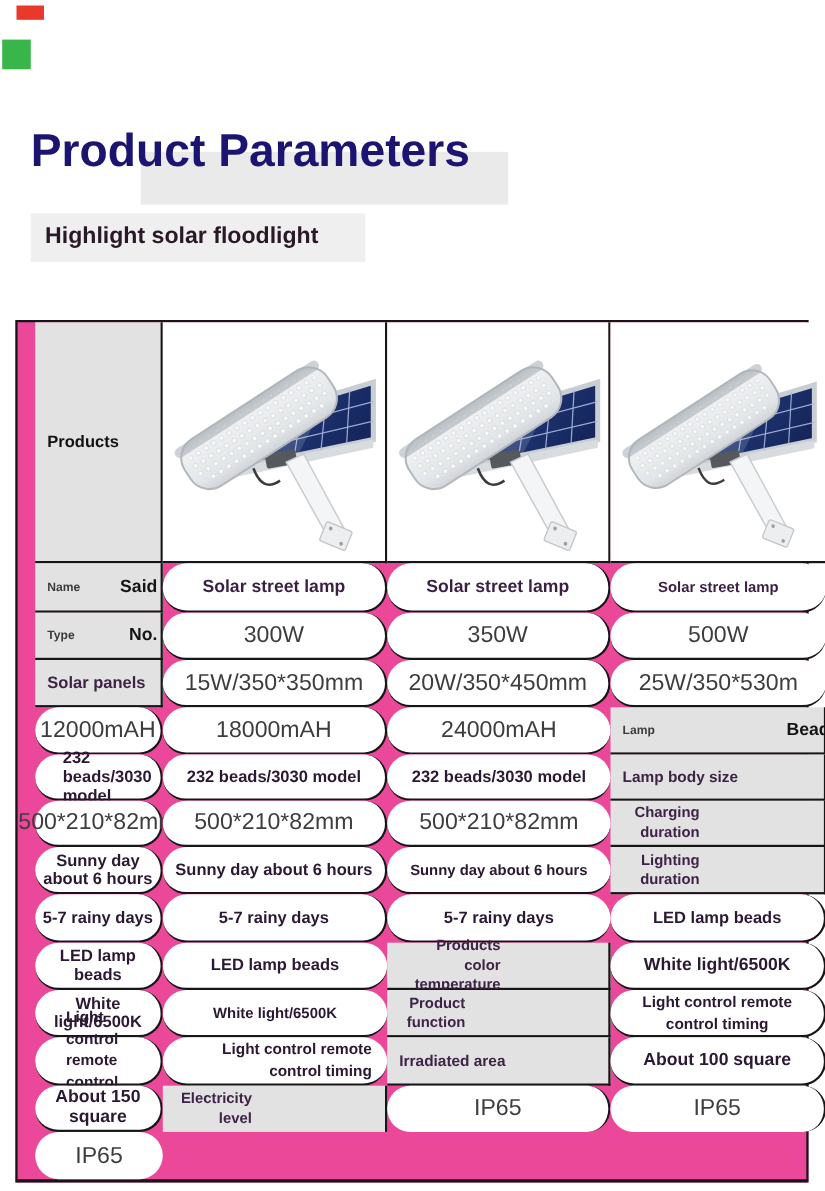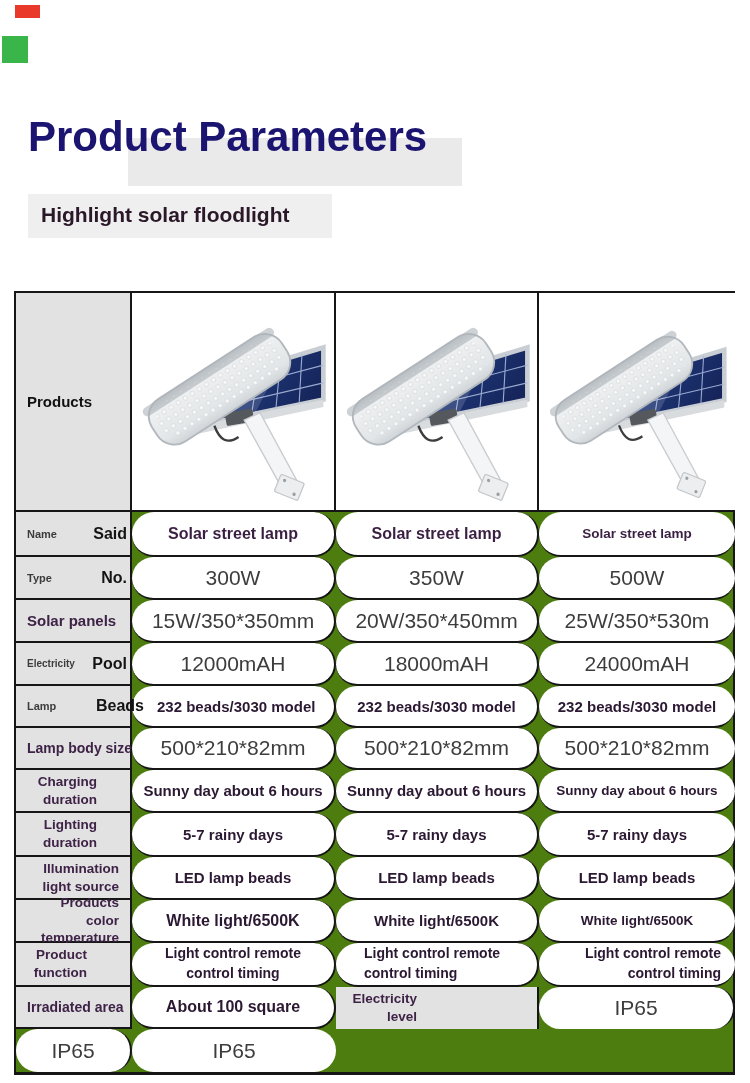--- a/index.html
+++ b/index.html
@@ -23,21 +23,22 @@
     font-weight:bold; color:#2a1728;
   }
 
   
   .spec-table {
     position:absolute; left:14px; top:291px; width:721px;
     display:grid;
     grid-template-columns:116px 204px 203px 196px;
     grid-template-rows:219px 45px 43px 43px 43px 42px 42px 43px 44px 43px 43px 44px 42px 43px;
     border:2px solid #161616; border-bottom-width:3px;
-    background:#4d7c0f;
+    background:#ec4899;
+    padding-left:16px;
   }
   .cell {
     border-right:2px solid #161616; border-bottom:2px solid #161616;
     display:flex; align-items:center; justify-content:center;
     overflow:visible; background:#fff; position:relative;
   }
   .cell.last-col { border-right:none; }
   .cell.last-row { border-bottom:none; }
 
   .lbl { background:#e2e2e2; justify-content:flex-start; padding:2px 4px 2px 11px; }
@@ -183,24 +184,20 @@
   <div class="cell val">
       <span class="v-plain">15W/350*350mm</span>
     </div>
   <div class="cell val">
       <span class="v-plain">20W/350*450mm</span>
     </div>
   <div class="cell val last-col">
       <span class="v-plain">25W/350*530m</span>
     </div>
 
-  <div class="cell lbl two-part">
-    <span class="lbl-small" style="font-size:10px">Electricity</span>
-    <span class="lbl-big">Pool</span>
-  </div>
   <div class="cell val">
       <span class="v-plain">12000mAH</span>
     </div>
   <div class="cell val">
       <span class="v-plain">18000mAH</span>
     </div>
   <div class="cell val last-col">
       <span class="v-plain">24000mAH</span>
     </div>
 
@@ -250,23 +247,20 @@
   <div class="cell val">
       <span class="v-bold">5-7 rainy days</span>
     </div>
   <div class="cell val">
       <span class="v-bold">5-7 rainy days</span>
     </div>
   <div class="cell val last-col">
       <span class="v-bold">5-7 rainy days</span>
     </div>
 
-  <div class="cell lbl">
-    <span class="lbl-bold" style="width:92px">Illumination light source</span>
-  </div>
   <div class="cell val">
       <span class="v-bold">LED lamp beads</span>
     </div>
   <div class="cell val">
       <span class="v-bold">LED lamp beads</span>
     </div>
   <div class="cell val last-col">
       <span class="v-bold">LED lamp beads</span>
     </div>
 
@@ -295,20 +289,23 @@
   <div class="cell val last-col func-c3">
       <span class="v-func" style="max-width:150px">Light control remote control timing</span>
     </div>
 
   <div class="cell lbl">
     <span class="lbl-bold nowrap" style="font-size:14px">Irradiated area</span>
   </div>
   <div class="cell val">
       <span class="v-bold-lg" style="color:#2b1832">About 100 square</span>
     </div>
+  <div class="cell val">
+      <span class="v-bold-lg" style="color:#2b1832">About 150 square</span>
+    </div>
 
   <div class="cell lbl last-row">
     <span class="lbl-bold" style="width:70px">Electricity level</span>
   </div>
   <div class="cell val last-row">
       <span class="v-plain">IP65</span>
     </div>
   <div class="cell val last-row">
       <span class="v-plain">IP65</span>
     </div>

